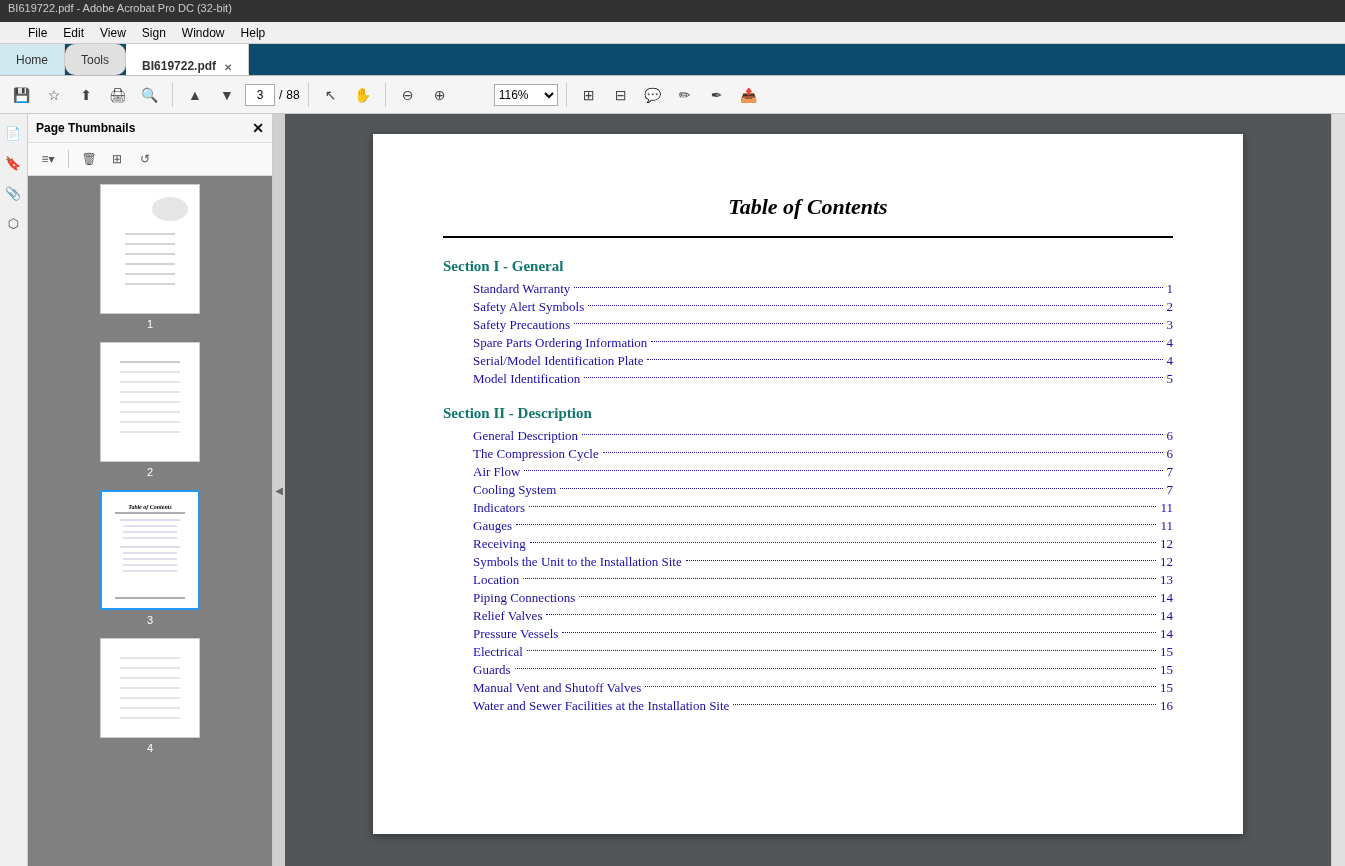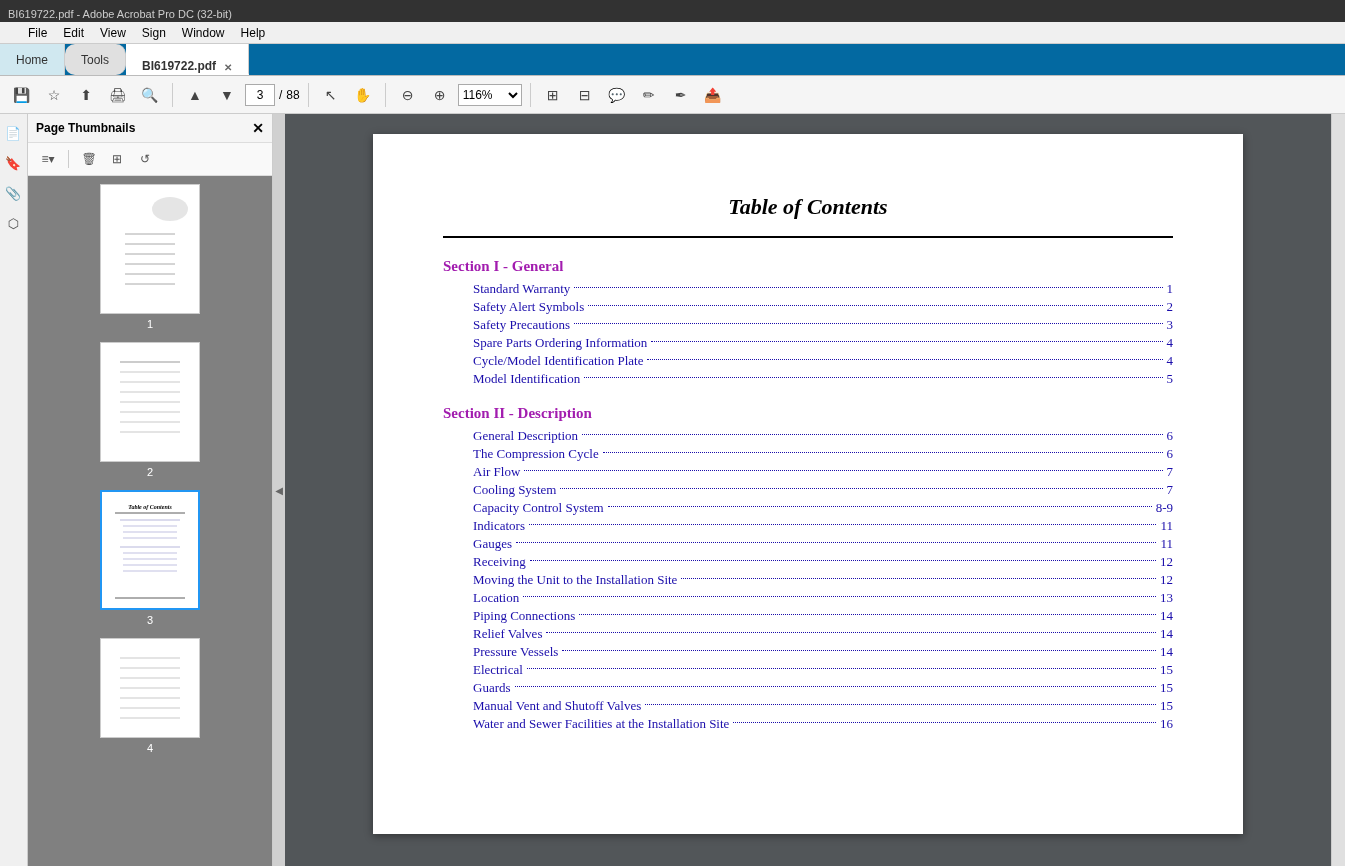--- a/index.html
+++ b/index.html
@@ -5,21 +5,21 @@
     * { box-sizing: border-box; margin: 0; padding: 0; }
     body { font-family: Arial, sans-serif; font-size: 12px; background: #525659; overflow: hidden; }
 
     
     .title-bar {
       background: #323232;
       color: #ccc;
       font-size: 11px;
       padding: 2px 8px;
       display: flex;
-      align-items: flex-end;
+      align-items: flex-start;
       height: 22px;
       user-select: none;
     }
 
     
     .menu-bar {
       background: #f0f0f0;
       border-bottom: 1px solid #ccc;
       display: flex;
       align-items: center;
@@ -27,21 +27,21 @@
       padding: 0 20px;
       font-size: 12px;
     }
     .menu-bar span {
       padding: 2px 8px;
       cursor: pointer;
     }
 
     
     .tab-bar {
-      background: #0369a1;
+      background: #0c4a6e;
       border-bottom: 1px solid #bbb;
       display: flex;
       align-items: stretch;
       height: 32px;
     }
     .tab {
       display: flex;
       align-items: center;
       padding: 0 16px;
       border-right: 1px solid #ccc;
@@ -92,20 +92,21 @@
       width: 30px; height: 22px;
       border: 1px solid #aaa;
       text-align: center;
       font-size: 12px;
     }
     .zoom-select {
       width: 64px; height: 22px;
       border: 1px solid #aaa;
       font-size: 12px;
       background: #fff;
+      margin-left: 36px;
     }
 
     
     .main-layout {
       display: flex;
       height: calc(866px - 22px - 22px - 32px - 38px);
     }
 
     
     .sidebar {
@@ -239,21 +240,21 @@
     .toc-separator {
       border: none;
       border-top: 2px solid #000;
       margin-bottom: 20px;
     }
     .toc-section-heading {
       font-family: 'Times New Roman', serif;
       font-size: 15px;
       font-weight: bold;
       margin: 18px 0 6px 0;
-      color: #a21caf;
+      color: #0f766e;
     }
     .toc-entry {
       display: flex;
       align-items: center;
       margin: 2px 0;
       padding-left: 30px;
       font-family: 'Times New Roman', serif;
       font-size: 13px;
     }
     .toc-entry-label {
@@ -485,21 +486,21 @@
         <span class="toc-entry-label">Safety Precautions</span>
         <span class="toc-dots"></span>
         <span class="toc-page">3</span>
       </div>
       <div class="toc-entry">
         <span class="toc-entry-label">Spare Parts Ordering Information</span>
         <span class="toc-dots"></span>
         <span class="toc-page">4</span>
       </div>
       <div class="toc-entry">
-        <span class="toc-entry-label">Cycle/Model Identification Plate</span>
+        <span class="toc-entry-label">Serial/Model Identification Plate</span>
         <span class="toc-dots"></span>
         <span class="toc-page">4</span>
       </div>
       <div class="toc-entry">
         <span class="toc-entry-label">Model Identification</span>
         <span class="toc-dots"></span>
         <span class="toc-page">5</span>
       </div>
 
       <div class="toc-section-heading">Section II - Description</div>
@@ -517,42 +518,37 @@
         <span class="toc-entry-label">Air Flow</span>
         <span class="toc-dots"></span>
         <span class="toc-page">7</span>
       </div>
       <div class="toc-entry">
         <span class="toc-entry-label">Cooling System</span>
         <span class="toc-dots"></span>
         <span class="toc-page">7</span>
       </div>
       <div class="toc-entry">
-        <span class="toc-entry-label">Capacity Control System</span>
-        <span class="toc-dots"></span>
-        <span class="toc-page">8-9</span>
-      </div>
-      <div class="toc-entry">
         <span class="toc-entry-label">Indicators</span>
         <span class="toc-dots"></span>
         <span class="toc-page">11</span>
       </div>
       <div class="toc-entry">
         <span class="toc-entry-label">Gauges</span>
         <span class="toc-dots"></span>
         <span class="toc-page">11</span>
       </div>
 
       <div class="toc-entry">
         <span class="toc-entry-label">Receiving</span>
         <span class="toc-dots"></span>
         <span class="toc-page">12</span>
       </div>
       <div class="toc-entry">
-        <span class="toc-entry-label">Moving the Unit to the Installation Site</span>
+        <span class="toc-entry-label">Symbols the Unit to the Installation Site</span>
         <span class="toc-dots"></span>
         <span class="toc-page">12</span>
       </div>
       <div class="toc-entry">
         <span class="toc-entry-label">Location</span>
         <span class="toc-dots"></span>
         <span class="toc-page">13</span>
       </div>
       <div class="toc-entry">
         <span class="toc-entry-label">Piping Connections</span>

